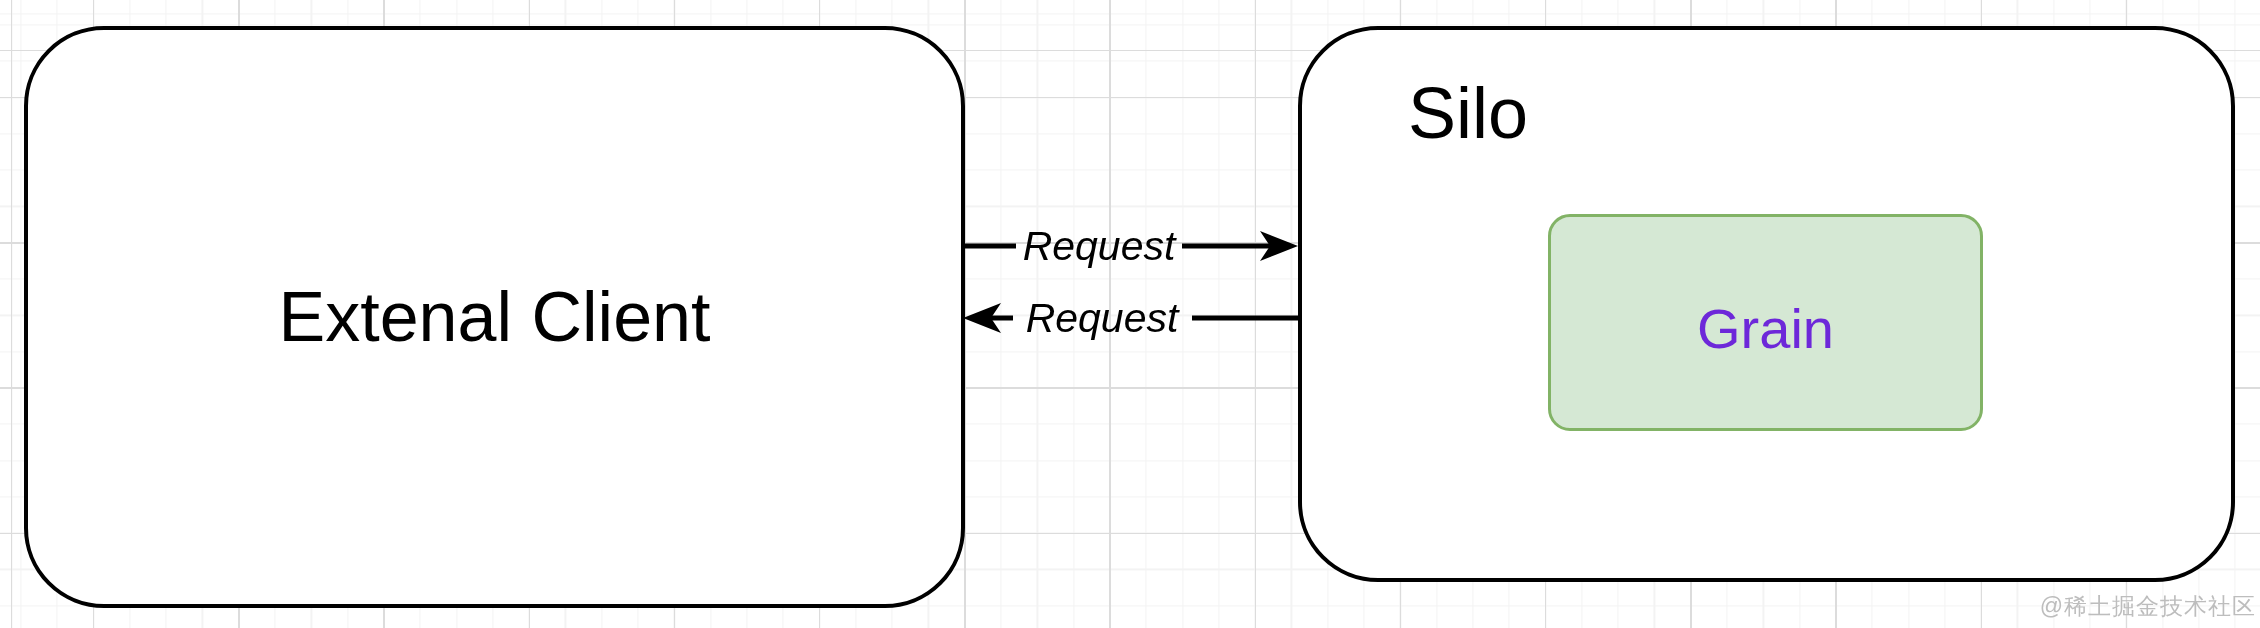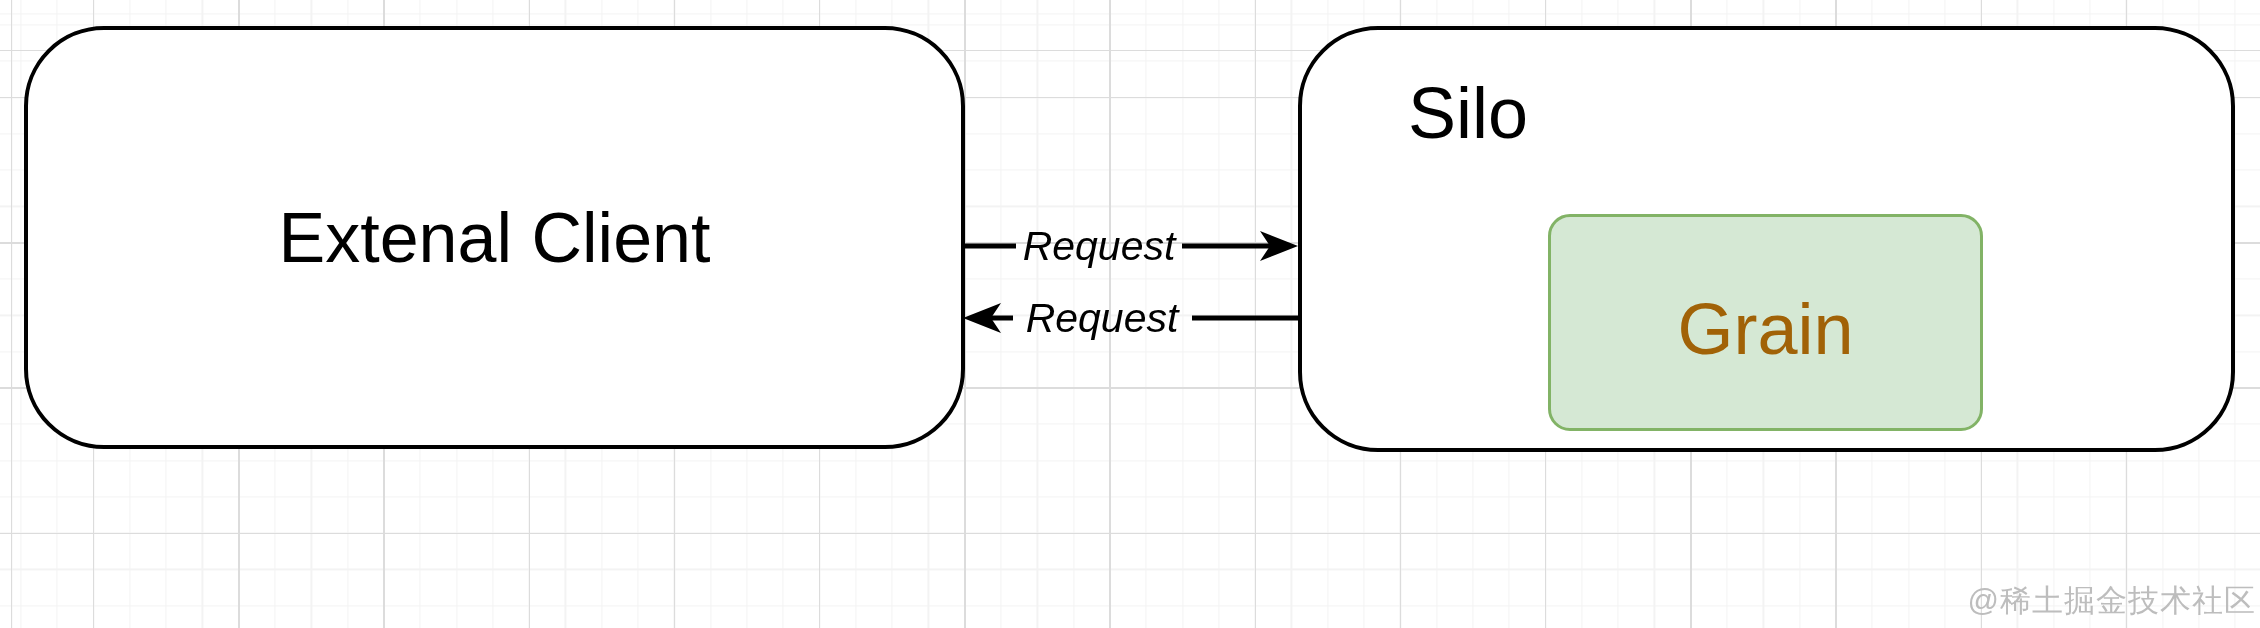--- a/index.html
+++ b/index.html
@@ -29,57 +29,57 @@
     background-position: 93px 0, 0 97px, 20.4px 0, 0 24.4px;
   }
   .node{
     position:absolute;
     background:var(--node-fill);
     border:4px solid var(--node-border);
     border-radius:80px;
     box-sizing:border-box;
   }
   .node-external{
-    left:24px;top:26px;width:941px;height:423px;
+    left:24px;top:26px;width:941px;height:582px;
     display:flex;align-items:center;justify-content:center;
   }
   .node-label{
     font-size:70px;color:#000;line-height:1.2;white-space:nowrap;
   }
   .node-silo{
-    left:1298px;top:26px;width:937px;height:426px;
+    left:1298px;top:26px;width:937px;height:556px;
   }
   .silo-title{
     position:absolute;left:106px;top:40px;
     font-size:72px;color:#000;line-height:1.2;
   }
   .node-grain{
     position:absolute;
     left:246px;top:184px;width:435px;height:217px; 
     background:var(--grain-fill);
     border:3px solid var(--grain-border);
     border-radius:22px;
     box-sizing:border-box;
     display:flex;align-items:center;justify-content:center;
   }
-  .grain-label{font-size:72px;color:#a16207;white-space:nowrap;margin-top:12px;}
+  .grain-label{font-size:56px;color:#6d28d9;white-space:nowrap;margin-top:12px;}
   .arrows{
     position:absolute;left:0;top:0;width:2260px;height:628px;
     pointer-events:none;
   }
   .edge-label{
     position:absolute;
     transform:translate(-50%,-50%);
     font-size:41px;color:#000;white-space:nowrap;font-style:italic;
   }
   .edge-label.request{left:1099px;top:246px;}
   .edge-label.response{left:1102px;top:318px;}
   .watermark{
     position:absolute;right:4px;bottom:6px;
-    font-size:31px;color:var(--watermark);
+    font-size:23px;color:var(--watermark);
     letter-spacing:1px;
     margin-left:40px;
   }
 </style>
 </head>
 <body>
 
 <div class="canvas">
 
   <div class="node node-external">

